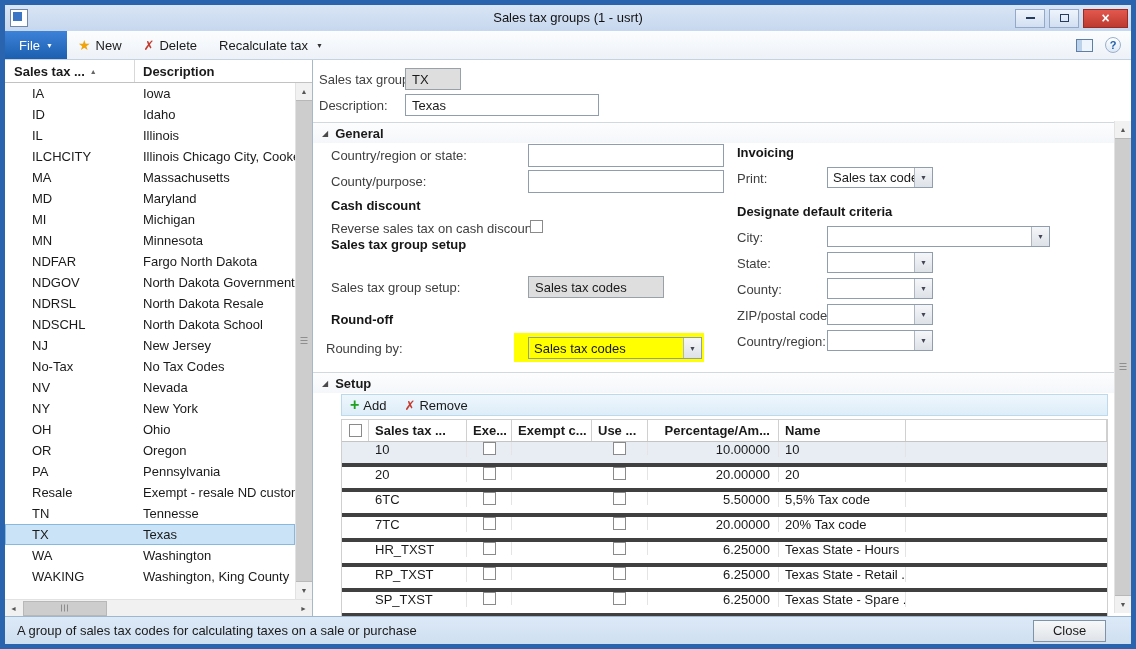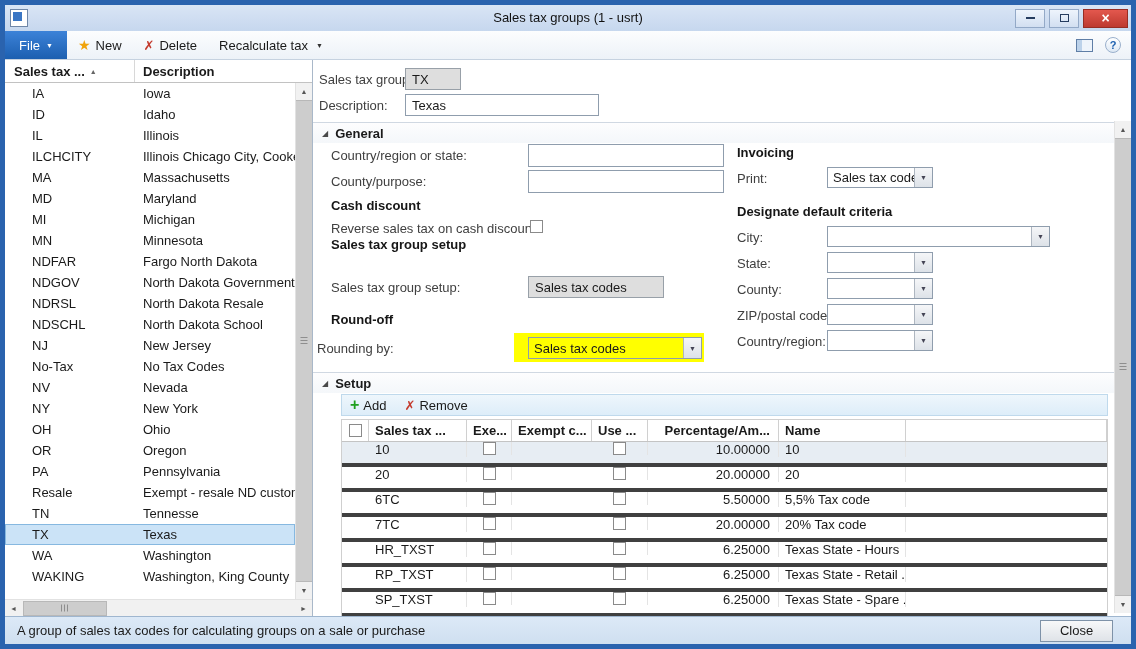--- a/index.html
+++ b/index.html
@@ -90,21 +90,21 @@
   .c-pct{width:131px;flex:0 0 131px;justify-content:flex-end;padding-right:8px}
   .c-name{width:127px;flex:0 0 127px;padding-left:6px}
   .c-fill{flex:1;border-right:none}
   .sg-hrow .c-exe,.sg-hrow .c-use{justify-content:flex-start;padding-left:6px}
 
   .rp-scroll{position:absolute;top:61px;right:0;width:17px;height:492px}
   .rp-scroll .vscroll{height:100%;display:flex}
 
   
   .statusbar{flex:0 0 27px;background:linear-gradient(#dce9f7,#cfdff0);border-top:1px solid #9fb6cf;display:flex;align-items:center;padding:0 12px}
-  .close-btn{margin-left:auto;width:73px;height:22px;box-sizing:border-box;border:1px solid #7e92a8;background:linear-gradient(#f7f8f9,#dfe3e8);display:flex;align-items:center;justify-content:center;margin-right:6px}
+  .close-btn{margin-left:auto;width:73px;height:22px;box-sizing:border-box;border:1px solid #7e92a8;background:linear-gradient(#f7f8f9,#dfe3e8);display:flex;align-items:center;justify-content:center;margin-right:13px}
 </style>
 </head>
 <body>
 
 <div class="window">
 
   <div class="titlebar">
     <div class="app-icon"></div>
     <div class="title">Sales tax groups (1 - usrt)</div>
     <div class="win-btns">
@@ -285,21 +285,21 @@
 
       <div class="bhdr" style="left:18px;top:138px">Cash discount</div>
       <div class="flabel" style="left:18px;top:161px">Reverse sales tax on cash discount:</div>
       <span class="checkbox cb-abs" style="left:217px;top:160px"></span>
 
       <div class="bhdr" style="left:18px;top:177px">Sales tax group setup</div>
       <div class="flabel" style="left:18px;top:220px">Sales tax group setup:</div>
       <div class="ro-box" style="left:215px;top:216px;width:136px;height:22px">Sales tax codes</div>
 
       <div class="bhdr" style="left:18px;top:252px">Round-off</div>
-      <div class="flabel" style="left:4px;top:281px">Rounding by:</div>
+      <div class="flabel" style="left:13px;top:281px">Rounding by:</div>
       <div class="hl-mark" style="left:201px;top:273px;width:190px;height:29px"></div>
       <div class="combo hl" style="left:215px;top:277px;width:174px;height:22px">
         <div class="combo-txt">Sales tax codes</div>
         <div class="combo-btn">
             <span>▼</span>
           </div>
       </div>
 
       <div class="bhdr" style="left:424px;top:85px">Invoicing</div>
       <div class="flabel" style="left:424px;top:111px">Print:</div>
@@ -488,17 +488,17 @@
           <div class="vs-btn">▲</div>
           <div class="vs-thumb"></div>
           <div class="vs-btn">▼</div>
         </div>
       </div>
 
     </div>
   </div>
 
   <div class="statusbar">
-    <div>A group of sales tax codes for calculating groups on a sale or purchase</div>
+    <div>A group of sales tax codes for calculating taxes on a sale or purchase</div>
     <div class="close-btn">Close</div>
   </div>
 
 </div>
 
 </body></html>

